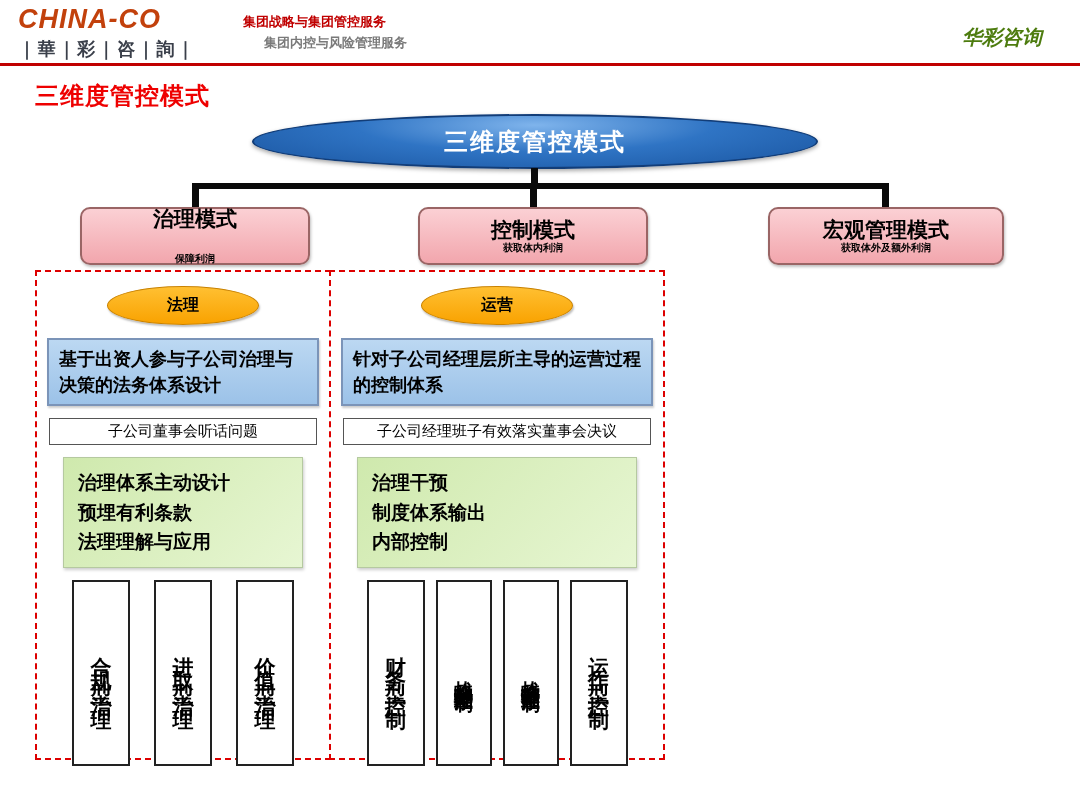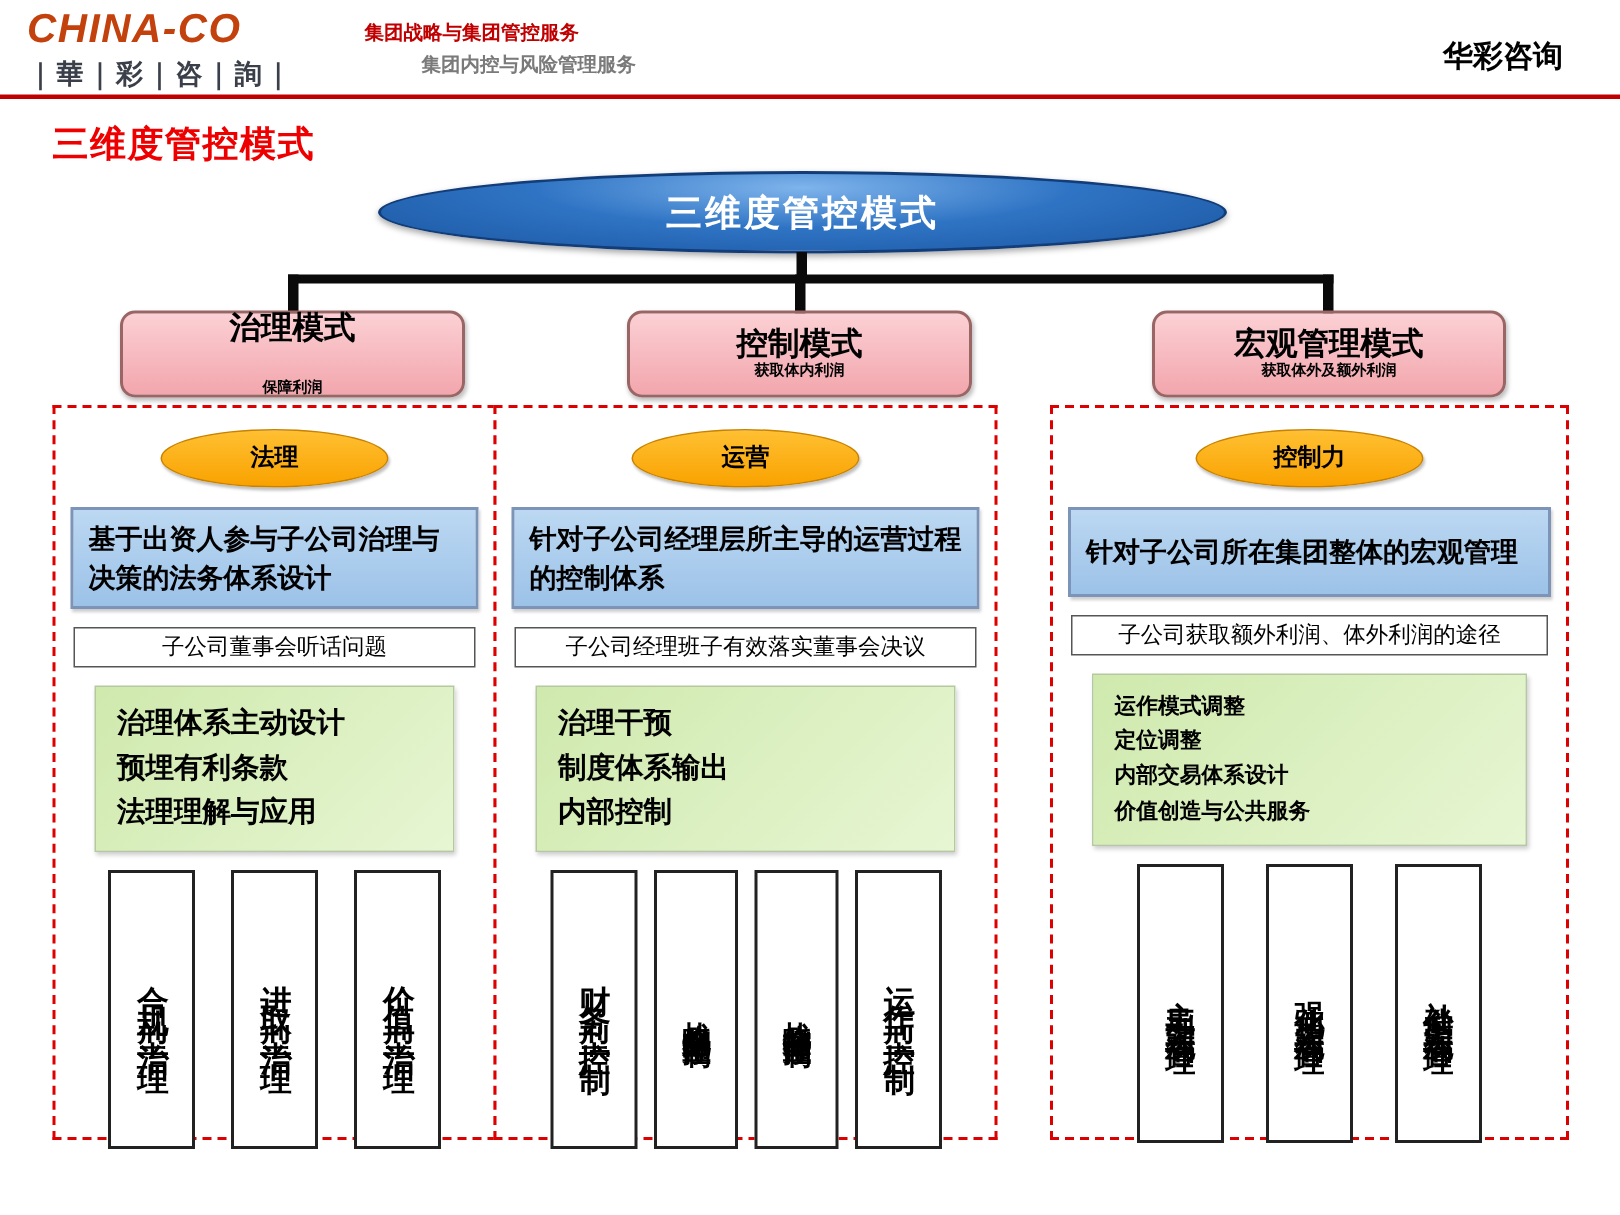--- a/index.html
+++ b/index.html
@@ -10,22 +10,22 @@
     background:#ffffff; overflow:hidden;
   }
 
   
   .header { position:absolute; top:0; left:0; width:100%; height:62px; background:#fff; }
   .logo { position:absolute; left:18px; top:4px; }
   .logo-title { color:#c2410c; font-size:27px; font-weight:bold; font-style:italic; letter-spacing:1px; }
   .logo-sub { color:#3a3f4a; font-size:18px; font-weight:bold; letter-spacing:2px; margin-top:2px; }
   .services { position:absolute; left:243px; top:13px; }
   .svc1 { color:#C00000; font-size:13px; font-weight:bold; }
-  .svc2 { color:#7a7a7a; font-size:13px; font-weight:bold; margin-left:38px; margin-top:3px; }
-  .brand { position:absolute; right:38px; top:24px; color:#000000; font-size:20px; font-weight:bold; }
+  .svc2 { color:#7a7a7a; font-size:13px; font-weight:bold; margin-left:21px; margin-top:3px; }
+  .brand { position:absolute; right:38px; top:24px; color:#4d7c0f; font-size:20px; font-weight:bold; font-style:italic; }
   .redline { position:absolute; top:63px; left:0; width:100%; height:3px; background:#C00000; }
 
   
   .page-title { position:absolute; left:35px; top:80px; color:#EE0000; font-size:24px; font-weight:bold; letter-spacing:1px; }
 
   
   .root-ellipse {
     position:absolute; left:252px; top:114px; width:566px; height:55px;
     border-radius:50%;
     background:radial-gradient(ellipse at 50% 18%, #7fb4ec 0%, #2f74c4 45%, #1a55a0 100%);
@@ -178,28 +178,14 @@
 制度体系输出
 内部控制</div>
     <div class="types-row g2">
       <div class="vtype t5">财务型控制</div>
       <div class="vtype t7n">战略规划型控制</div>
       <div class="vtype t7n">战略控制型控制</div>
       <div class="vtype t5">运作型控制</div>
     </div>
   </div>
 
-  <div class="col c3">
-    <div class="dim-ellipse">控制力</div>
-    <div class="desc-box">针对子公司所在集团整体的宏观管理</div>
-    <div class="issue-box">子公司获取额外利润、体外利润的途径</div>
-    <div class="actions-box actions-small">运作模式调整
-定位调整
-内部交易体系设计
-价值创造与公共服务</div>
-    <div class="types-row g3">
-      <div class="vtype t7">主导型宏观管理</div>
-      <div class="vtype t7">强化型宏观管理</div>
-      <div class="vtype t7">补偿型宏观管理</div>
-    </div>
-  </div>
 
 </div>
 
 </body></html>

